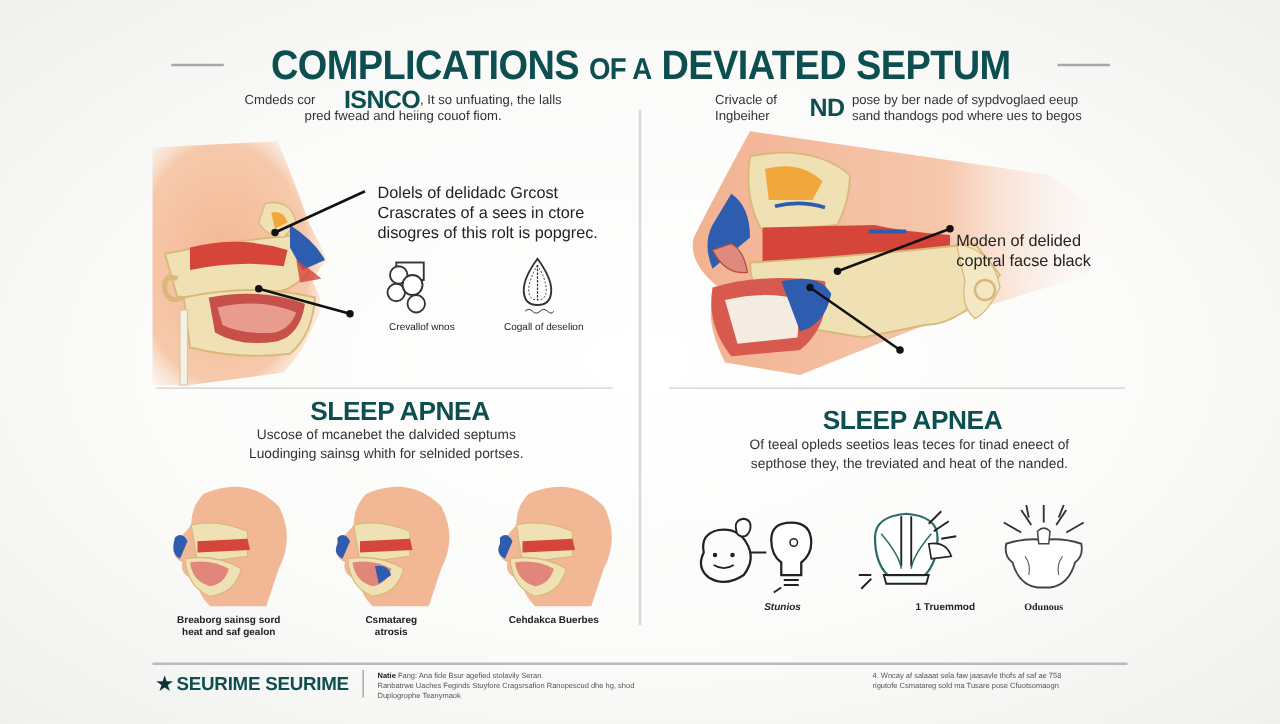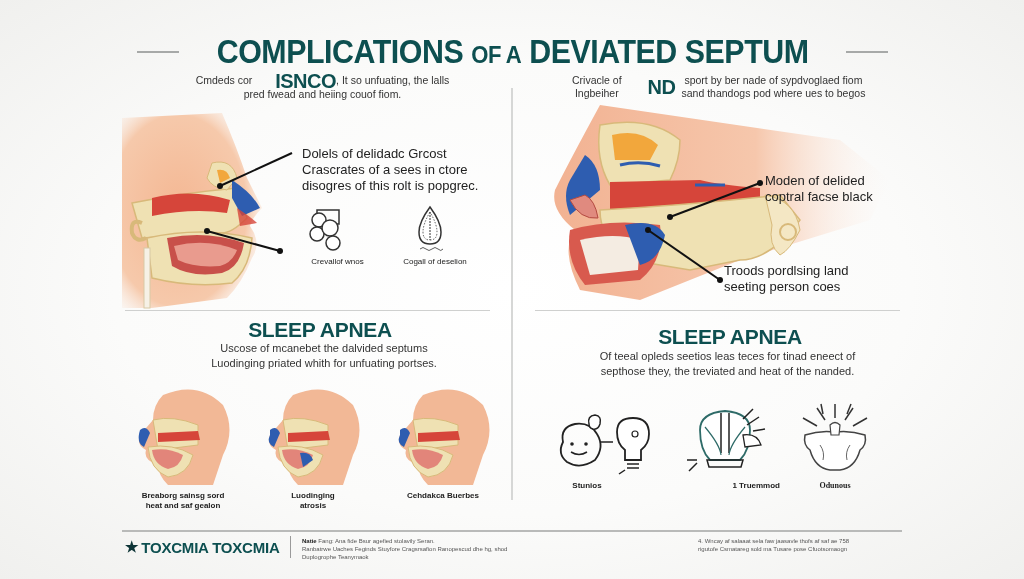--- a/index.html
+++ b/index.html
@@ -28,21 +28,21 @@
     .title .small { font-size: 24px; }
 
     .intro { position: absolute; font-size: 10.5px; line-height: 13px; color: #333; }
     .intro .big {
       font-weight: bold; color: #0d4f50; font-size: 20px; vertical-align: middle;
       letter-spacing: -0.5px;
       margin-left: 20px;
     }
     .intro-left { left: 190px; top: 74px; width: 265px; text-align: center; }
     .intro-right { left: 572px; top: 74px; width: 320px; }
-    .intro-right .wrap { display: flex; align-items: center; gap: 6px; text-align: center; }
+    .intro-right .wrap { display: flex; align-items: center; gap: 6px; }
     .intro-right .col { font-size: 10.5px; line-height: 13px; }
 
     .vdivider { position: absolute; left: 511px; top: 88px; width: 2px; height: 412px; background: #d6d7d6; }
     .hdivider { position: absolute; top: 310px; height: 1px; background: #cfd0cf; }
 
     .fig { position: absolute; }
     .label { position: absolute; font-size: 13px; line-height: 16px; color: #222; }
     .small-label { position: absolute; font-size: 8px; line-height: 10px; color: #222; text-align: center; font-weight: bold; }
 
     .section-title {
@@ -83,21 +83,21 @@
   </div>
 
   <div class="intro intro-right">
     <div class="wrap">
       <div class="col">
         <div>Crivacle of</div>
         <div>Ingbeiher</div>
       </div>
       <span class="big">ND</span>
       <div class="col">
-        <div>sport by ber nade of sypdvoglaed fiom</div>
+        <div>pose by ber nade of sypdvoglaed eeup</div>
         <div>sand thandogs pod where ues to begos</div>
       </div>
     </div>
   </div>
 
   <div class="vdivider"></div>
   <div class="hdivider" style="left:125px;width:365px;"></div>
   <div class="hdivider" style="left:535px;width:365px;"></div>
 
   <svg class="fig" style="left:112px;top:108px;" width="190" height="205" viewBox="0 0 190 205">
@@ -172,33 +172,29 @@
     <path d="M40 140 Q75 132 100 140 L98 170 L50 175 Z" fill="#f4ece2"></path>
     <path d="M85 125 Q115 118 125 135 Q120 160 100 165 Z" fill="#2e5db0"></path>
     <circle cx="130" cy="117" r="3" fill="#111"></circle>
     <line x1="130" y1="117" x2="220" y2="83" stroke="#111" stroke-width="2"></line>
     <circle cx="220" cy="83" r="3" fill="#111"></circle>
     <circle cx="108" cy="130" r="3" fill="#111"></circle>
     <line x1="108" y1="130" x2="180" y2="180" stroke="#111" stroke-width="2"></line>
     <circle cx="180" cy="180" r="3" fill="#111"></circle>
   </svg>
 
-  <div class="label" style="left:765px;top:173px;width:140px;">
+  <div class="label" style="left:765px;top:185px;width:140px;">
     <div>Moden of delided</div>
     <div>coptral facse black</div>
   </div>
-  <div class="label" style="left:724px;top:263px;width:170px;">
-    <div>Troods pordlsing land</div>
-    <div>seeting person coes</div>
-  </div>
 
   <div class="section-title" style="left:170px;top:318px;width:300px;">SLEEP APNEA</div>
-  <div class="section-desc" style="left:164px;top:341px;width:320px;text-align:center;">
+  <div class="section-desc" style="left:149px;top:341px;width:320px;text-align:center;">
     <div>Uscose of mcanebet the dalvided septums</div>
-    <div>Luodinging priated whith for unfuating portses.</div>
+    <div>Luodinging sainsg whith for selnided portses.</div>
   </div>
 
   <svg class="fig" style="left:128px;top:385px;" width="110" height="105" viewBox="0 0 110 105">
     <path d="M35 10 Q70 -5 95 20 Q108 45 95 70 L85 100 L40 100 Q30 90 30 80 Q15 75 18 65 Q8 60 12 50 L25 35 Q25 20 35 10 Z" fill="#f2b896"></path>
     <path d="M25 35 Q45 30 70 40 L70 60 L30 65 Z" fill="#efe1b3" stroke="#d8b97a"></path>
     <path d="M12 45 Q18 40 22 48 L16 62 Q8 58 12 45 Z" fill="#2e5db0"></path>
     <path d="M30 48 L70 46 L72 55 L30 57 Z" fill="#d6453a"></path>
     <path d="M20 62 Q45 58 65 70 Q60 90 40 92 Q22 85 20 62 Z" fill="#efe1b3" stroke="#d8b97a"></path>
     <path d="M24 65 Q40 62 55 70 Q52 82 40 84 Q26 80 24 65 Z" fill="#e2857a"></path>
   </svg>
@@ -218,21 +214,21 @@
     <path d="M30 48 L70 46 L72 55 L30 57 Z" fill="#d6453a"></path>
     <path d="M20 62 Q45 58 65 70 Q60 90 40 92 Q22 85 20 62 Z" fill="#efe1b3" stroke="#d8b97a"></path>
     <path d="M24 65 Q40 62 55 70 Q52 82 40 84 Q26 80 24 65 Z" fill="#e2857a"></path>
   </svg>
 
   <div class="small-label" style="left:128px;top:491px;width:110px;">
     <div>Breaborg sainsg sord</div>
     <div>heat and saf gealon</div>
   </div>
   <div class="small-label" style="left:258px;top:491px;width:110px;">
-    <div>Luodinging</div>
+    <div>Csmatareg</div>
     <div>atrosis</div>
   </div>
   <div class="small-label" style="left:388px;top:491px;width:110px;">
     <div>Cehdakca Buerbes</div>
   </div>
 
   <div class="section-title" style="left:560px;top:325px;width:340px;">SLEEP APNEA</div>
   <div class="section-desc" style="left:555px;top:349px;width:345px;">
     <div>Of teeal opleds seetios leas teces for tinad eneect of</div>
     <div>septhose they, the treviated and heat of the nanded.</div>
@@ -260,28 +256,28 @@
     <path d="M68 4 L58 14 M74 12 L62 20 M80 24 L68 26" stroke="#222" stroke-width="1.5"></path>
     <path d="M2 55 L12 55 M4 66 L12 58" stroke="#222" stroke-width="1.5"></path>
   </svg>
   <svg class="fig" style="left:795px;top:400px;" width="80" height="75" viewBox="0 0 80 75">
     <path d="M10 35 Q25 30 40 32 Q55 30 70 35 Q72 45 65 50 Q60 68 45 70 L35 70 Q20 68 15 50 Q8 45 10 35 Z" fill="#fff" stroke="#444" stroke-width="1.5"></path>
     <path d="M35 25 Q40 20 45 25 L44 35 L36 35 Z" fill="#fff" stroke="#444" stroke-width="1.2"></path>
     <path d="M25 45 Q30 52 28 60 M55 45 Q50 52 52 60" fill="none" stroke="#666" stroke-width="1"></path>
     <path d="M40 18 L40 4 M30 20 L22 8 M50 20 L58 8 M22 26 L8 18 M58 26 L72 18 M28 14 L26 4 M52 14 L56 4" stroke="#333" stroke-width="1.5"></path>
   </svg>
 
-  <div class="small-label" style="left:537px;top:481px;width:100px;">Stunios</div>
+  <div class="small-label" style="left:576px;top:481px;width:100px;font-style:italic;">Stunios</div>
   <div class="small-label" style="left:680px;top:481px;width:100px;text-align:right;">1 Truemmod</div>
   <div class="small-label" style="left:785px;top:481px;width:100px;font-family:Liberation Serif, serif;">Odunous</div>
 
   <div class="bottom-rule"></div>
   <div class="footer-brand">
     <span class="star">★</span>
-    <span>TOXCMIA TOXCMIA</span>
+    <span>SEURIME SEURIME</span>
   </div>
   <div class="footer-sep"></div>
   <div class="footer-note">
     <div><b>Natie</b> <span>Fang: Ana fide Bsur agefied stolavily Seran.</span></div>
     <div>Ranbatrwe Uaches Feginds Stuyfore Cragsrsafion Ranopescud dhe hg, shod Duplogrophe Teanymaok</div>
   </div>
   <div class="footer-right">
     <div>4. Wncay af salaaat sela faw jaasavle thofs af saf ae 758</div>
     <div>rigutofe Csmatareg sold ma Tusare pose Cfuotsomaogn</div>
   </div>

